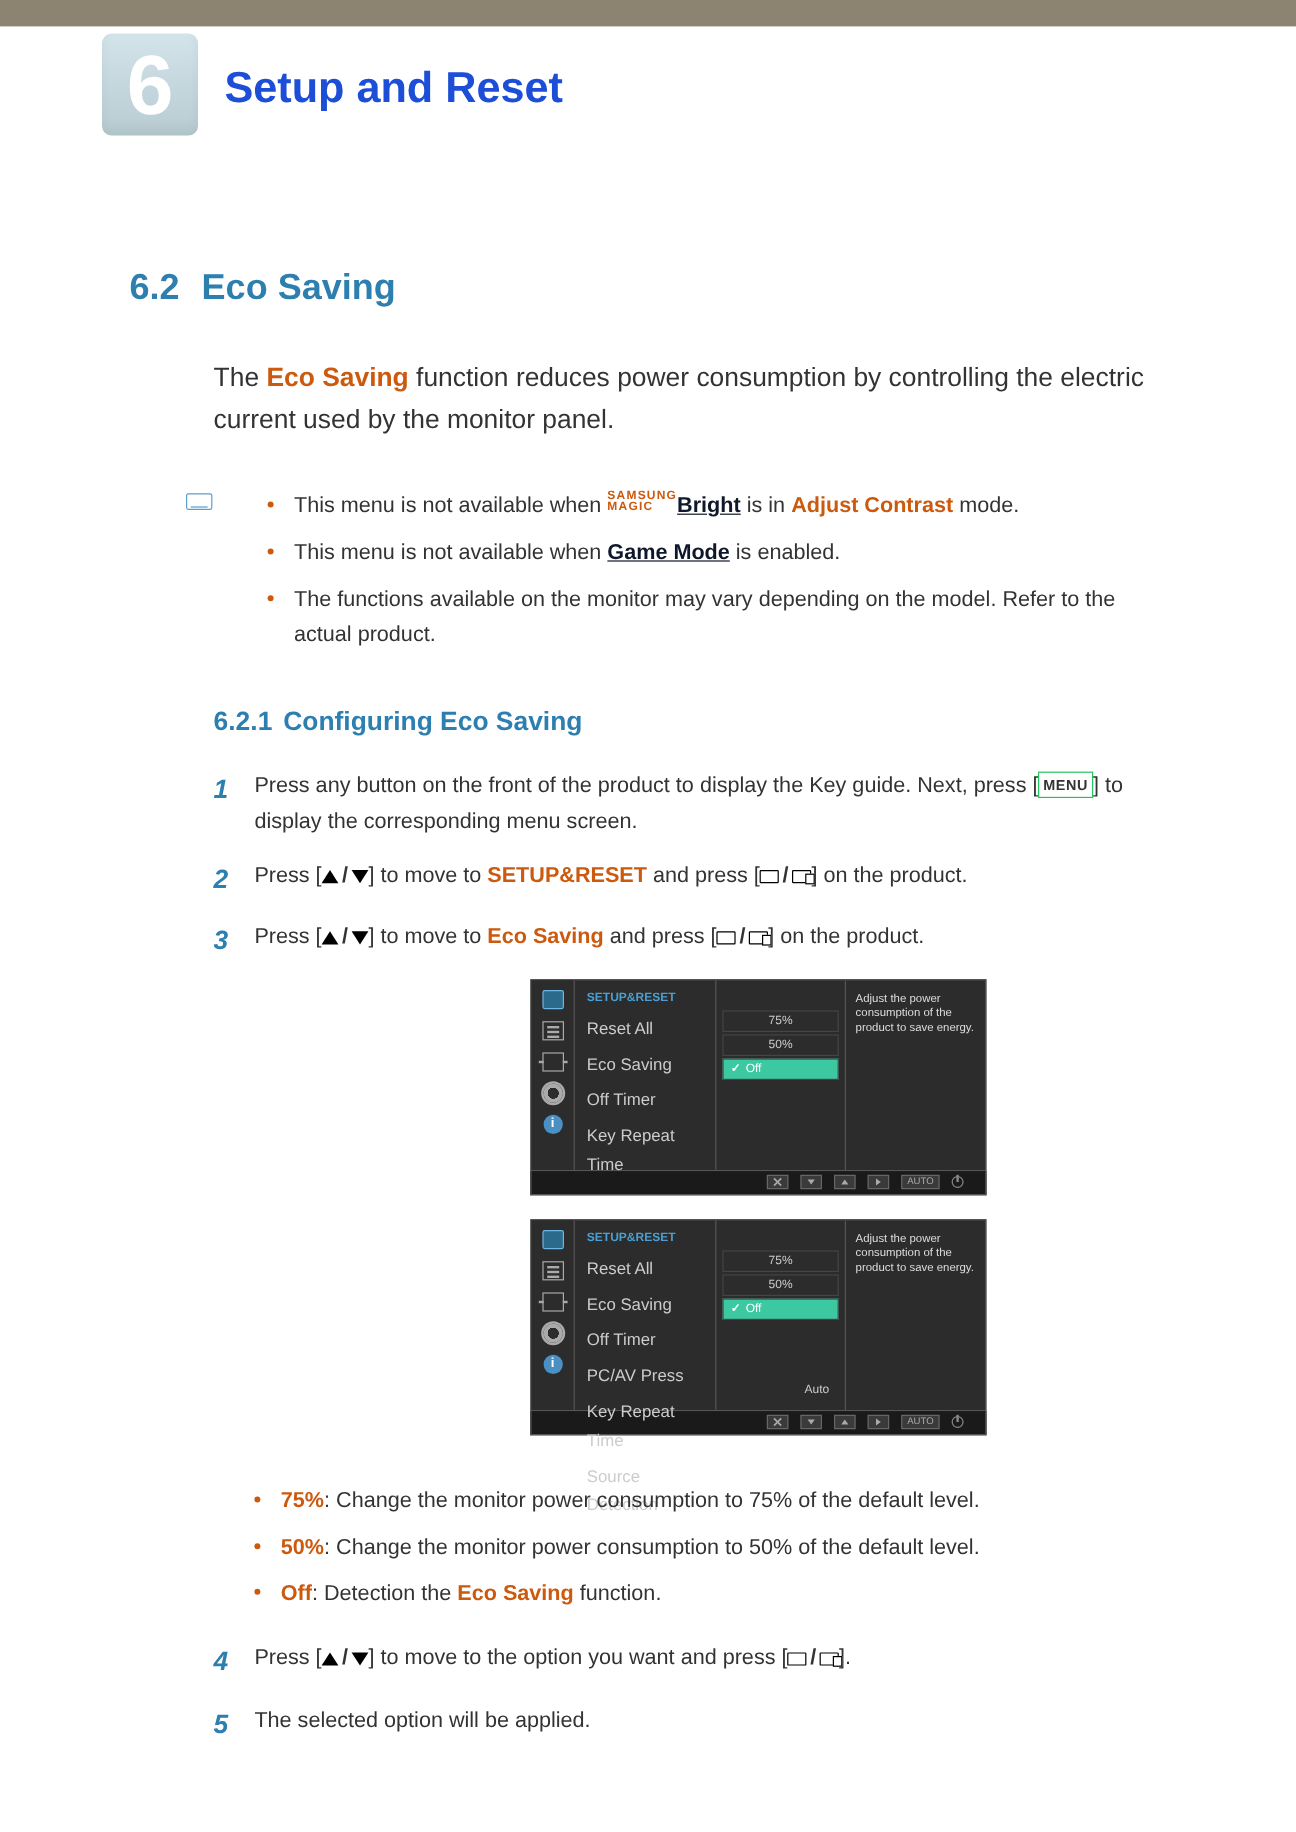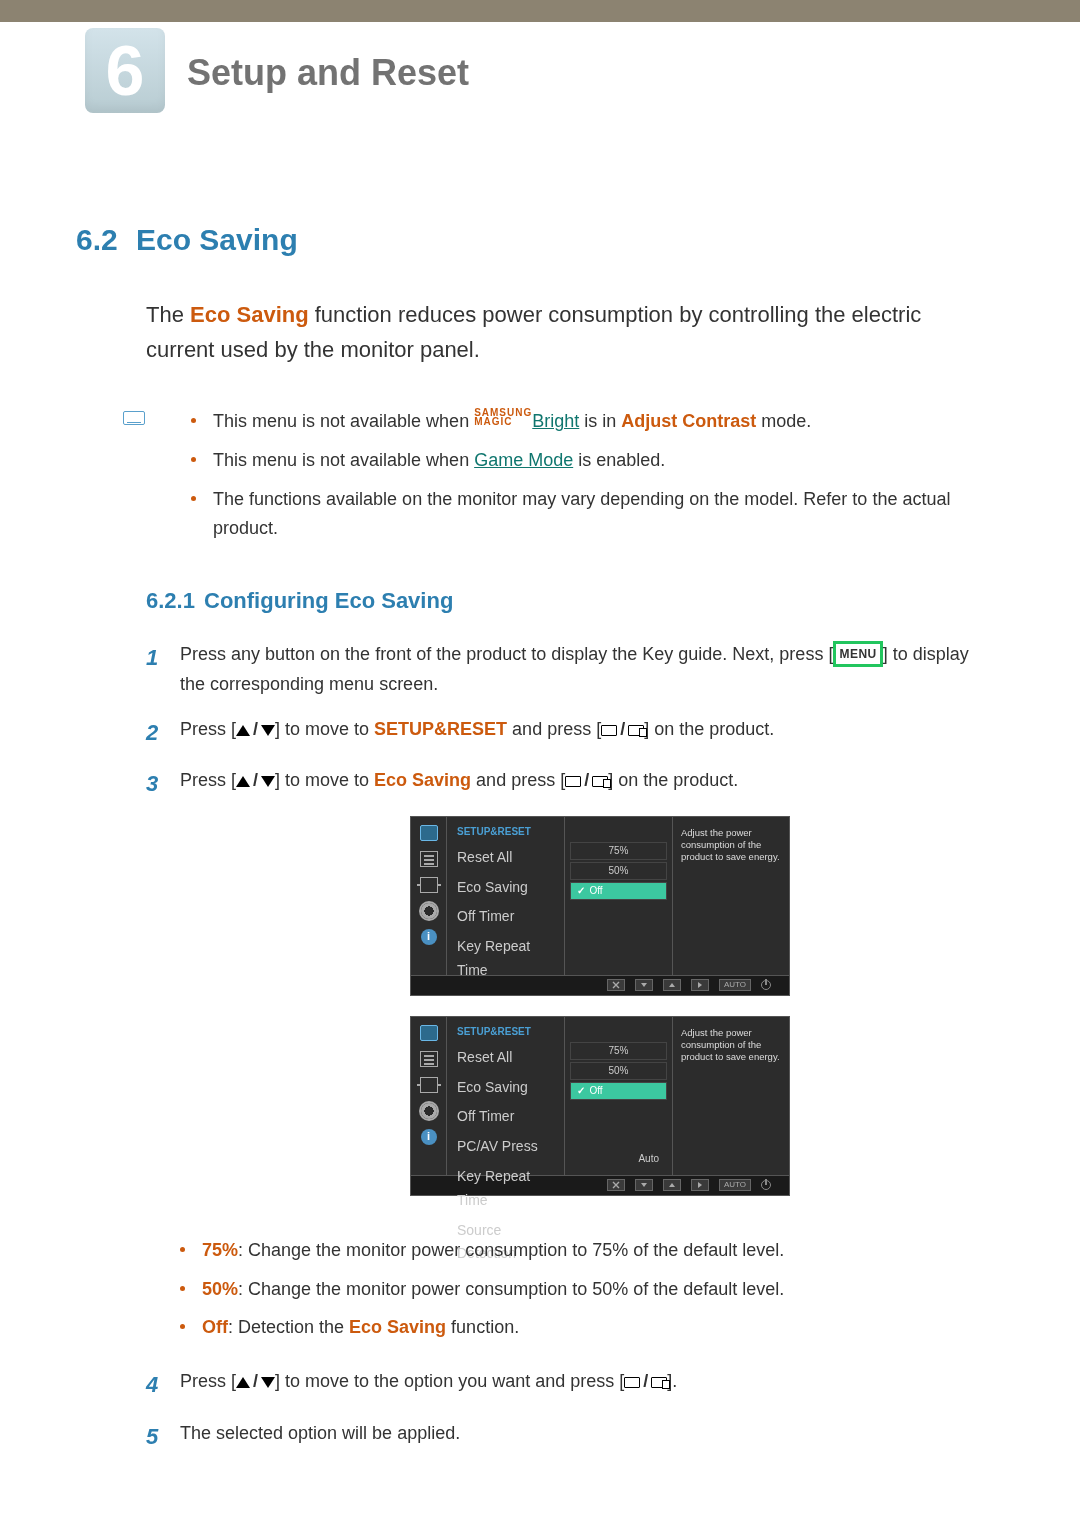--- a/index.html
+++ b/index.html
@@ -25,44 +25,44 @@
     align-items: center;
     justify-content: center;
     color: #fff;
     font-size: 70px;
     font-weight: bold;
     margin-left: 85px;
     margin-top: 6px;
     box-shadow: inset 0 -6px 10px rgba(0,0,0,0.05);
   }
   .chapter-title {
-    color: #737373;
+    color: #1d4ed8;
     font-size: 36px;
     font-weight: bold;
     margin-left: 22px;
     margin-top: 30px;
   }
-  .content { padding: 0 100px 40px 76px; }
+  .content { padding: 0 100px 40px 108px; }
   .section-title {
     color: #2d7fb0;
     font-size: 30px;
     font-weight: bold;
     margin-top: 110px;
     margin-bottom: 40px;
   }
   .section-number { display: inline-block; width: 60px; }
   .para {
     margin-left: 70px;
     font-size: 22px;
     line-height: 1.6;
     color: #333;
     margin-bottom: 30px;
   }
   .bold-red { color: #cc5a0e; font-weight: bold; }
-  .link-red { color: #0f766e; font-weight: normal; text-decoration: underline; }
+  .link-red { color: #0f172a; font-weight: bold; text-decoration: underline; }
   .note-block { margin-left: 115px; position: relative; }
   .note-icon {
     position: absolute;
     left: -68px;
     top: 4px;
     width: 22px;
     height: 14px;
     border: 1.5px solid #5aa0cc;
     border-radius: 2px;
   }
@@ -120,21 +120,21 @@
     color: #2d7fb0;
     font-style: italic;
     font-size: 22px;
     font-weight: bold;
     width: 34px;
     flex-shrink: 0;
   }
   .step-body { flex: 1; }
   .menu-chip {
     display: inline-block;
-    border: 3px solid #22c55e;
+    border: 1px solid #22c55e;
     font-size: 12px;
     font-weight: bold;
     padding: 0 3px;
     vertical-align: 2px;
     letter-spacing: 0.5px;
   }
   .tri-up {
     display:inline-block;width:0;height:0;border-left:7px solid transparent;border-right:7px solid transparent;border-bottom:11px solid #000;vertical-align:-1px;
   }
   .tri-down {

